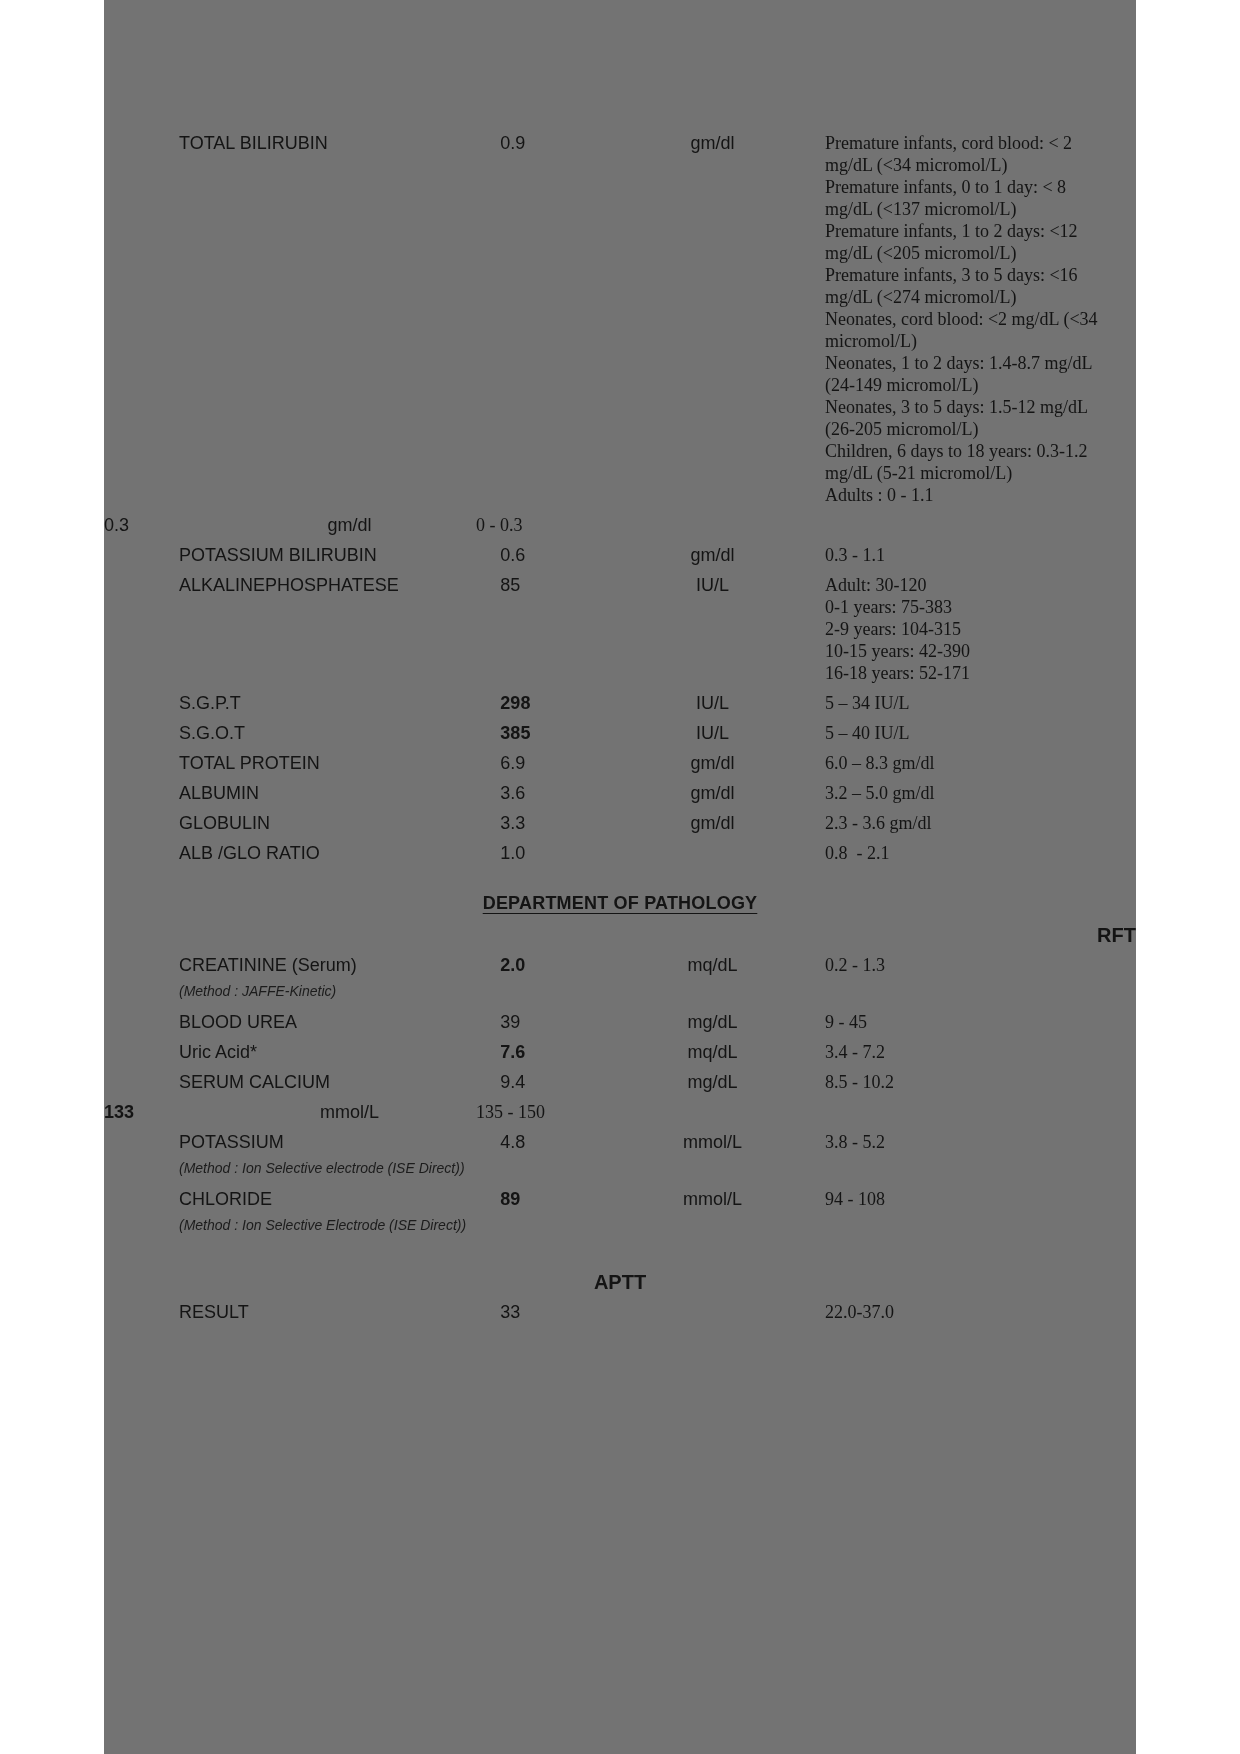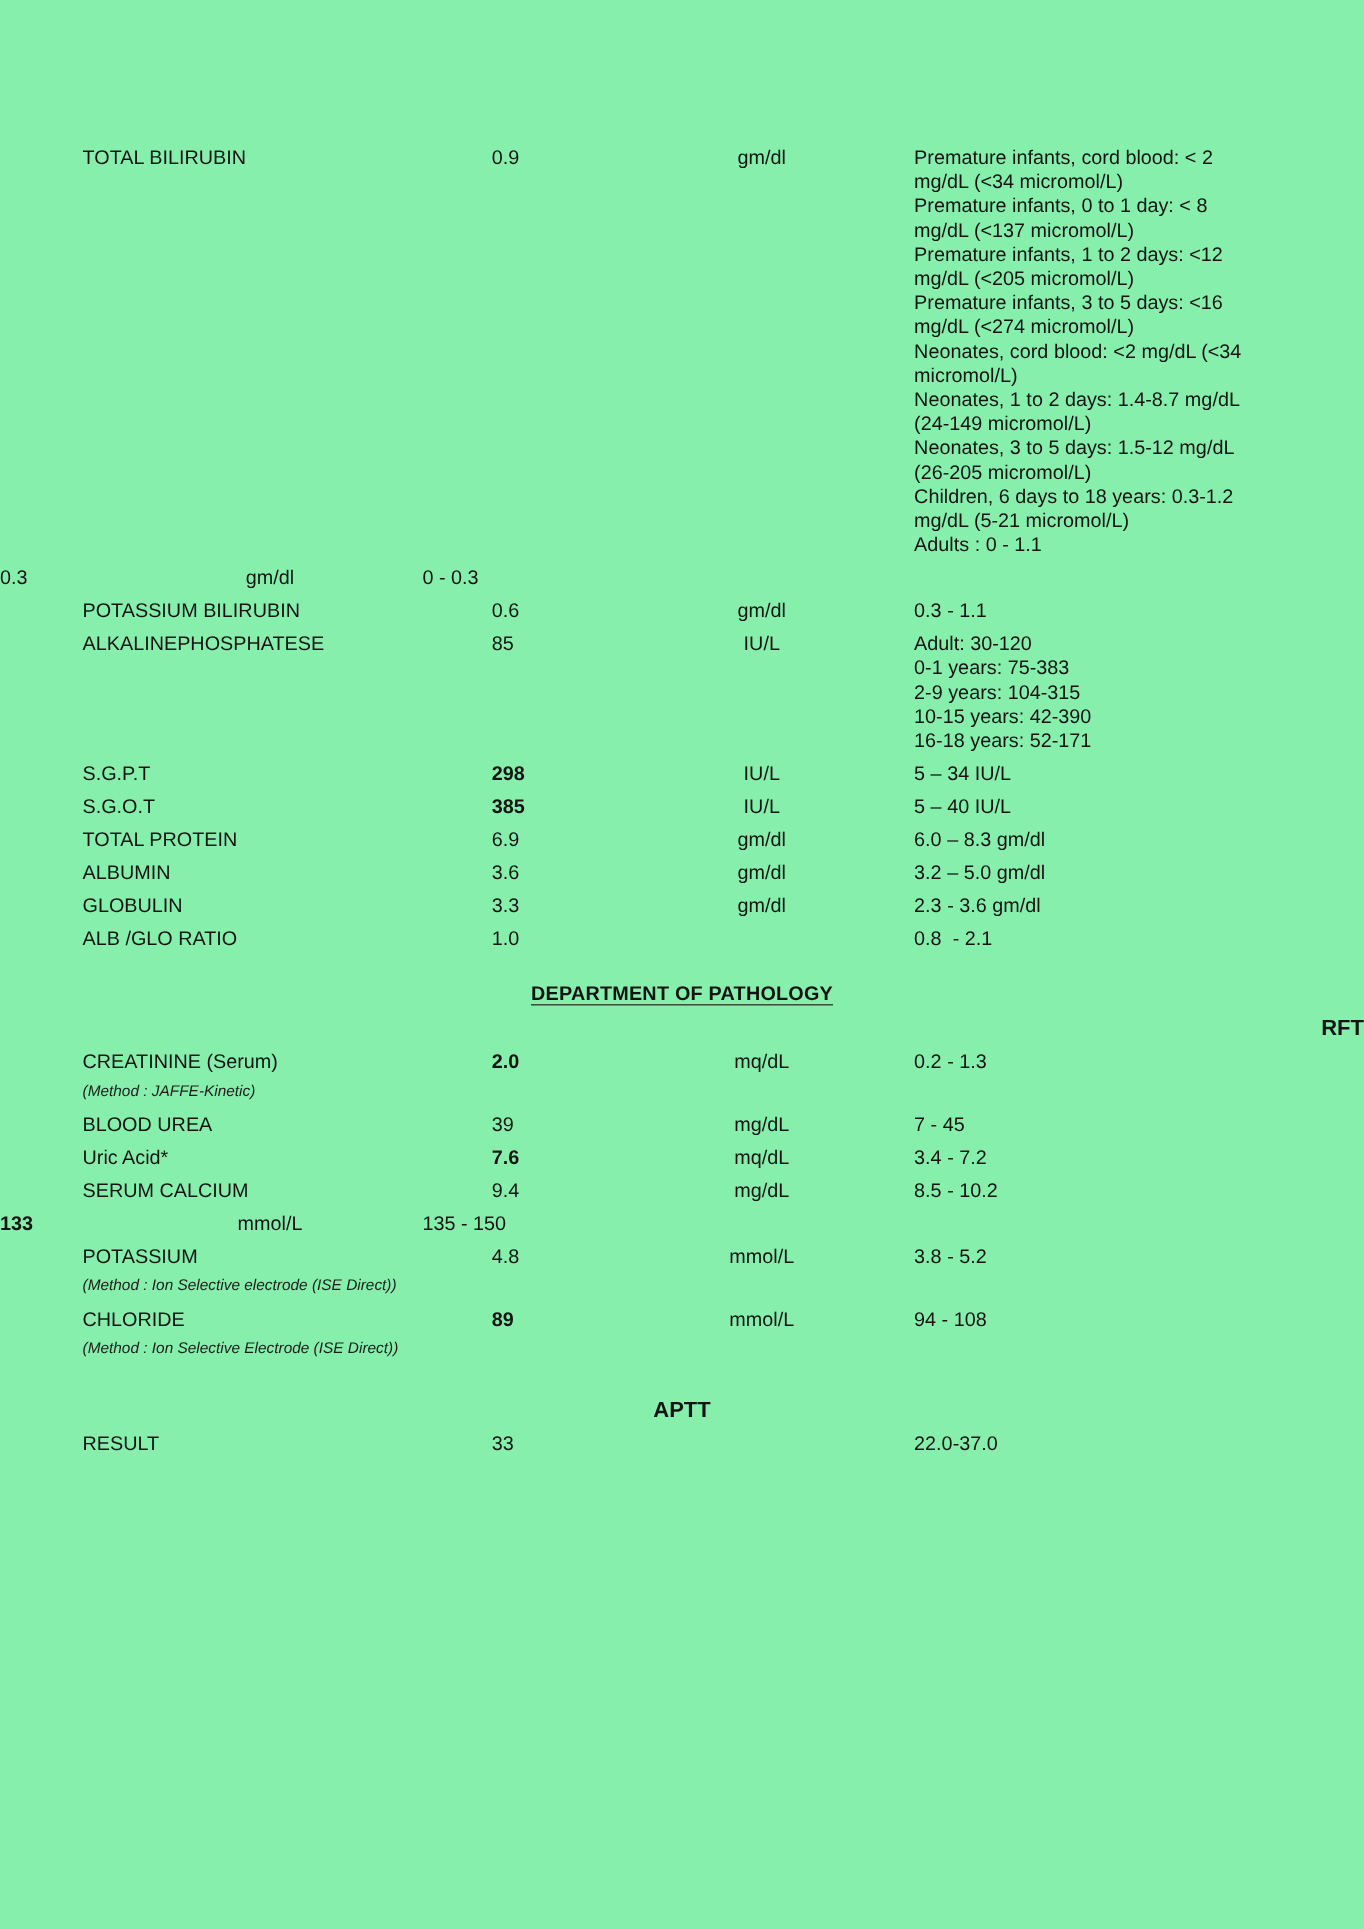--- a/index.html
+++ b/index.html
@@ -1,34 +1,34 @@
 <!DOCTYPE html>
 <html><head>
 <meta charset="utf-8">
 <style>
   * { margin:0; padding:0; box-sizing:border-box; }
   html,body { background:#ffffff; }
   .page {
     position:relative;
-    width:1240px;
+    width:1032px;
     height:1754px;
     margin:0 auto;
-    background:#86efac;
+    background:#737373;
     font-family:"Liberation Sans","DejaVu Sans",sans-serif;
     font-size:18px;
     line-height:22px;
     color:#141414;
     overflow:hidden;
   }
   .content { padding-top:132px; }
   .row { display:flex; align-items:flex-start; margin-bottom:8px; }
   .c-name  { width:447px; padding-left:75px; }
   .c-value { width:143px; }
   .c-unit  { width:205px; text-align:center; }
-  .c-ref   { width:360px; margin-left:36px; white-space:pre-line; }
+  .c-ref   { width:360px; margin-left:24px; white-space:pre-line;font-family:Liberation Serif, serif; }
   .bold { font-weight:bold; }
   .method {
     font-size:14px;
     font-style:italic;
     line-height:24px;
     color:#1c1c1c;
     padding-top:3px;
   }
   .dept-heading {
     text-align:center;
@@ -157,21 +157,21 @@
       </div>
       <div class="c-value bold">2.0</div>
       <div class="c-unit">mq/dL</div>
       <div class="c-ref">0.2 - 1.3</div>
     </div>
 
     <div class="row">
       <div class="c-name">BLOOD UREA</div>
       <div class="c-value">39</div>
       <div class="c-unit">mg/dL</div>
-      <div class="c-ref">7 - 45</div>
+      <div class="c-ref">9 - 45</div>
     </div>
 
     <div class="row">
       <div class="c-name">Uric Acid*</div>
       <div class="c-value bold">7.6</div>
       <div class="c-unit">mq/dL</div>
       <div class="c-ref">3.4 - 7.2</div>
     </div>
 
     <div class="row">

